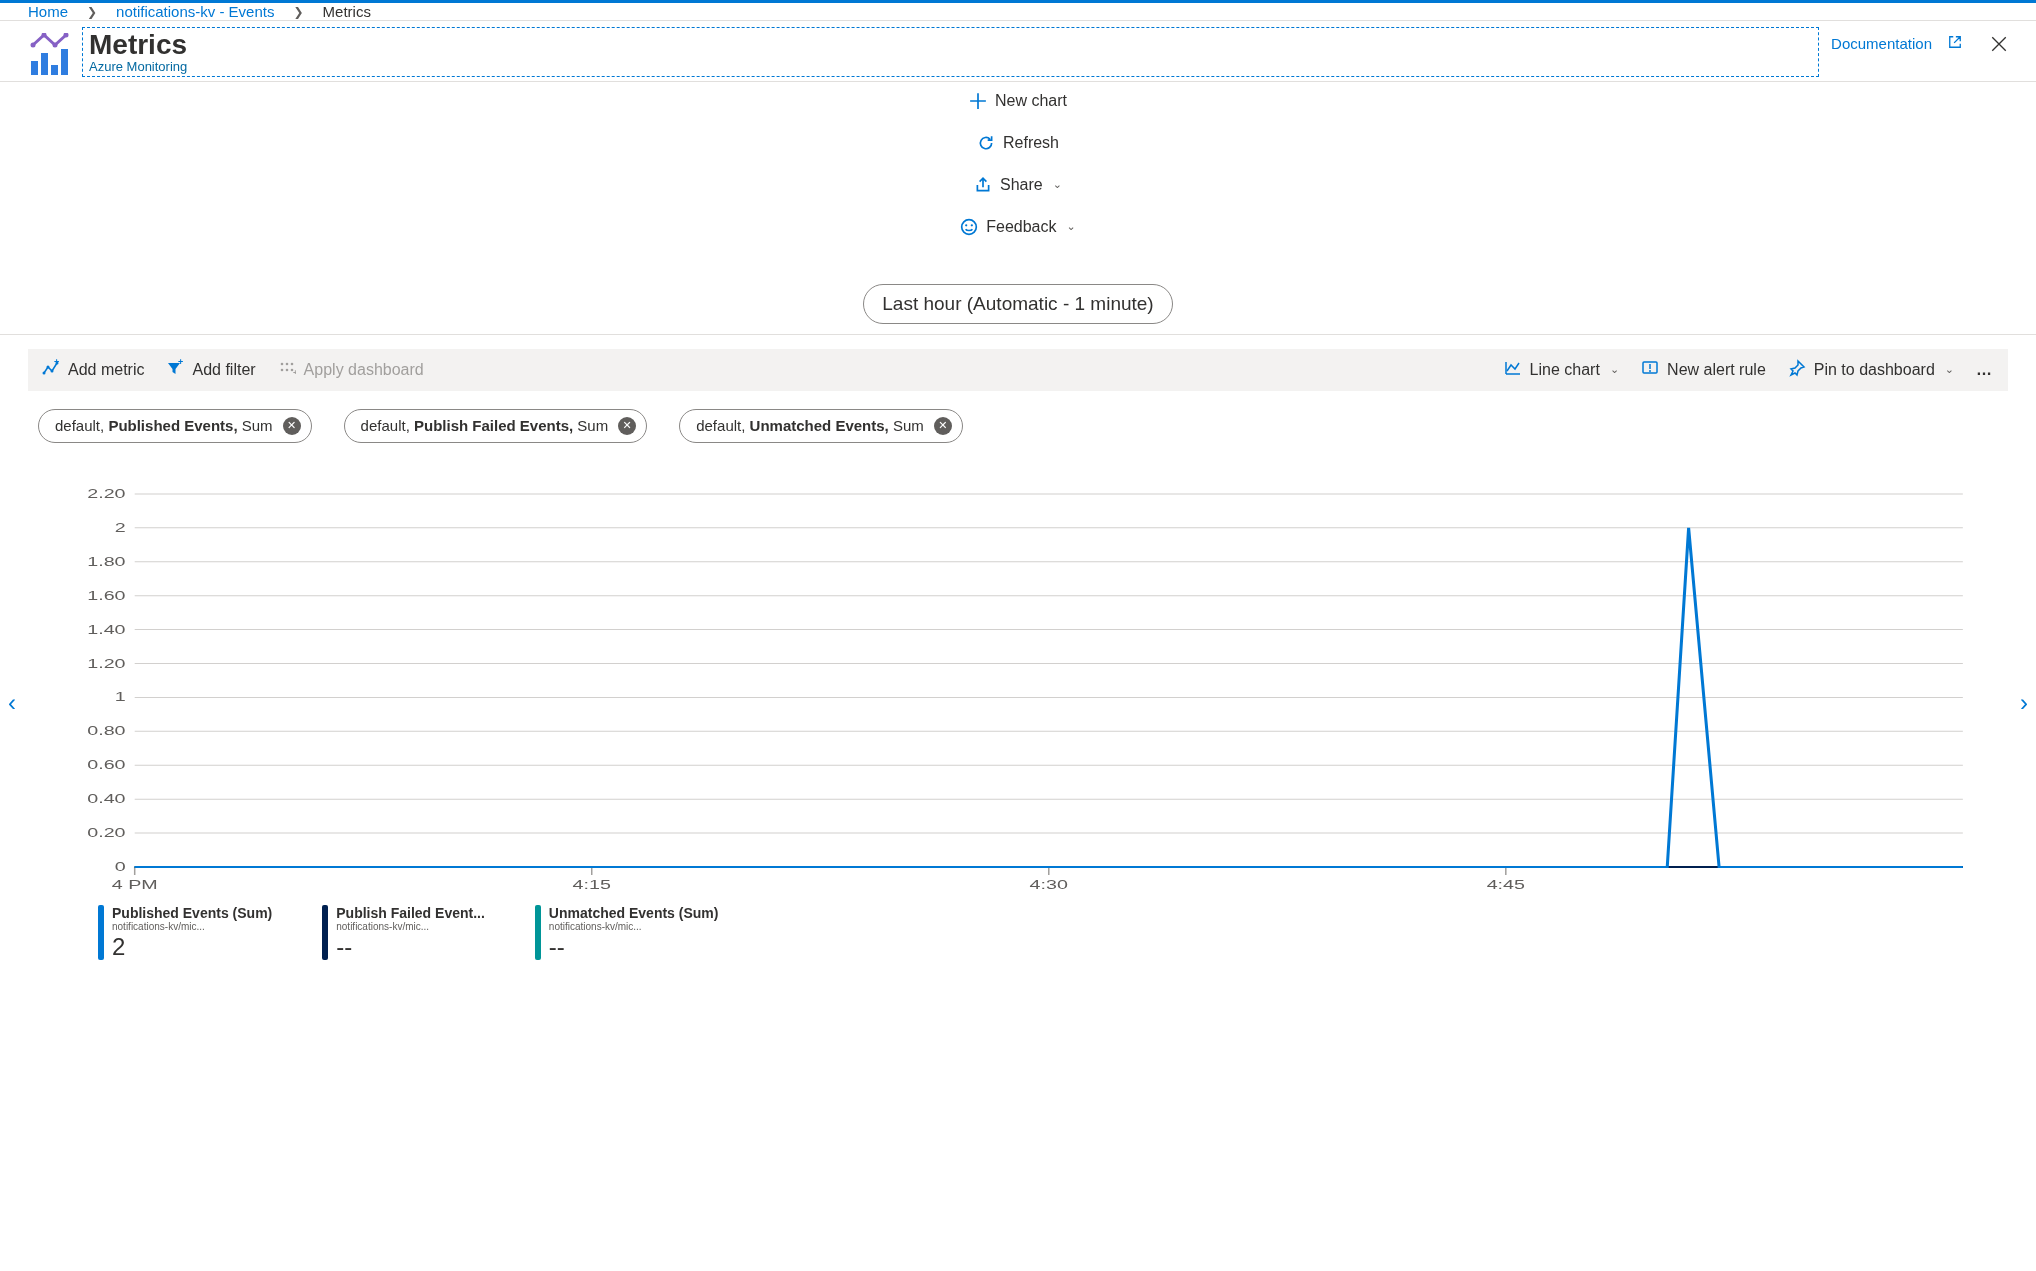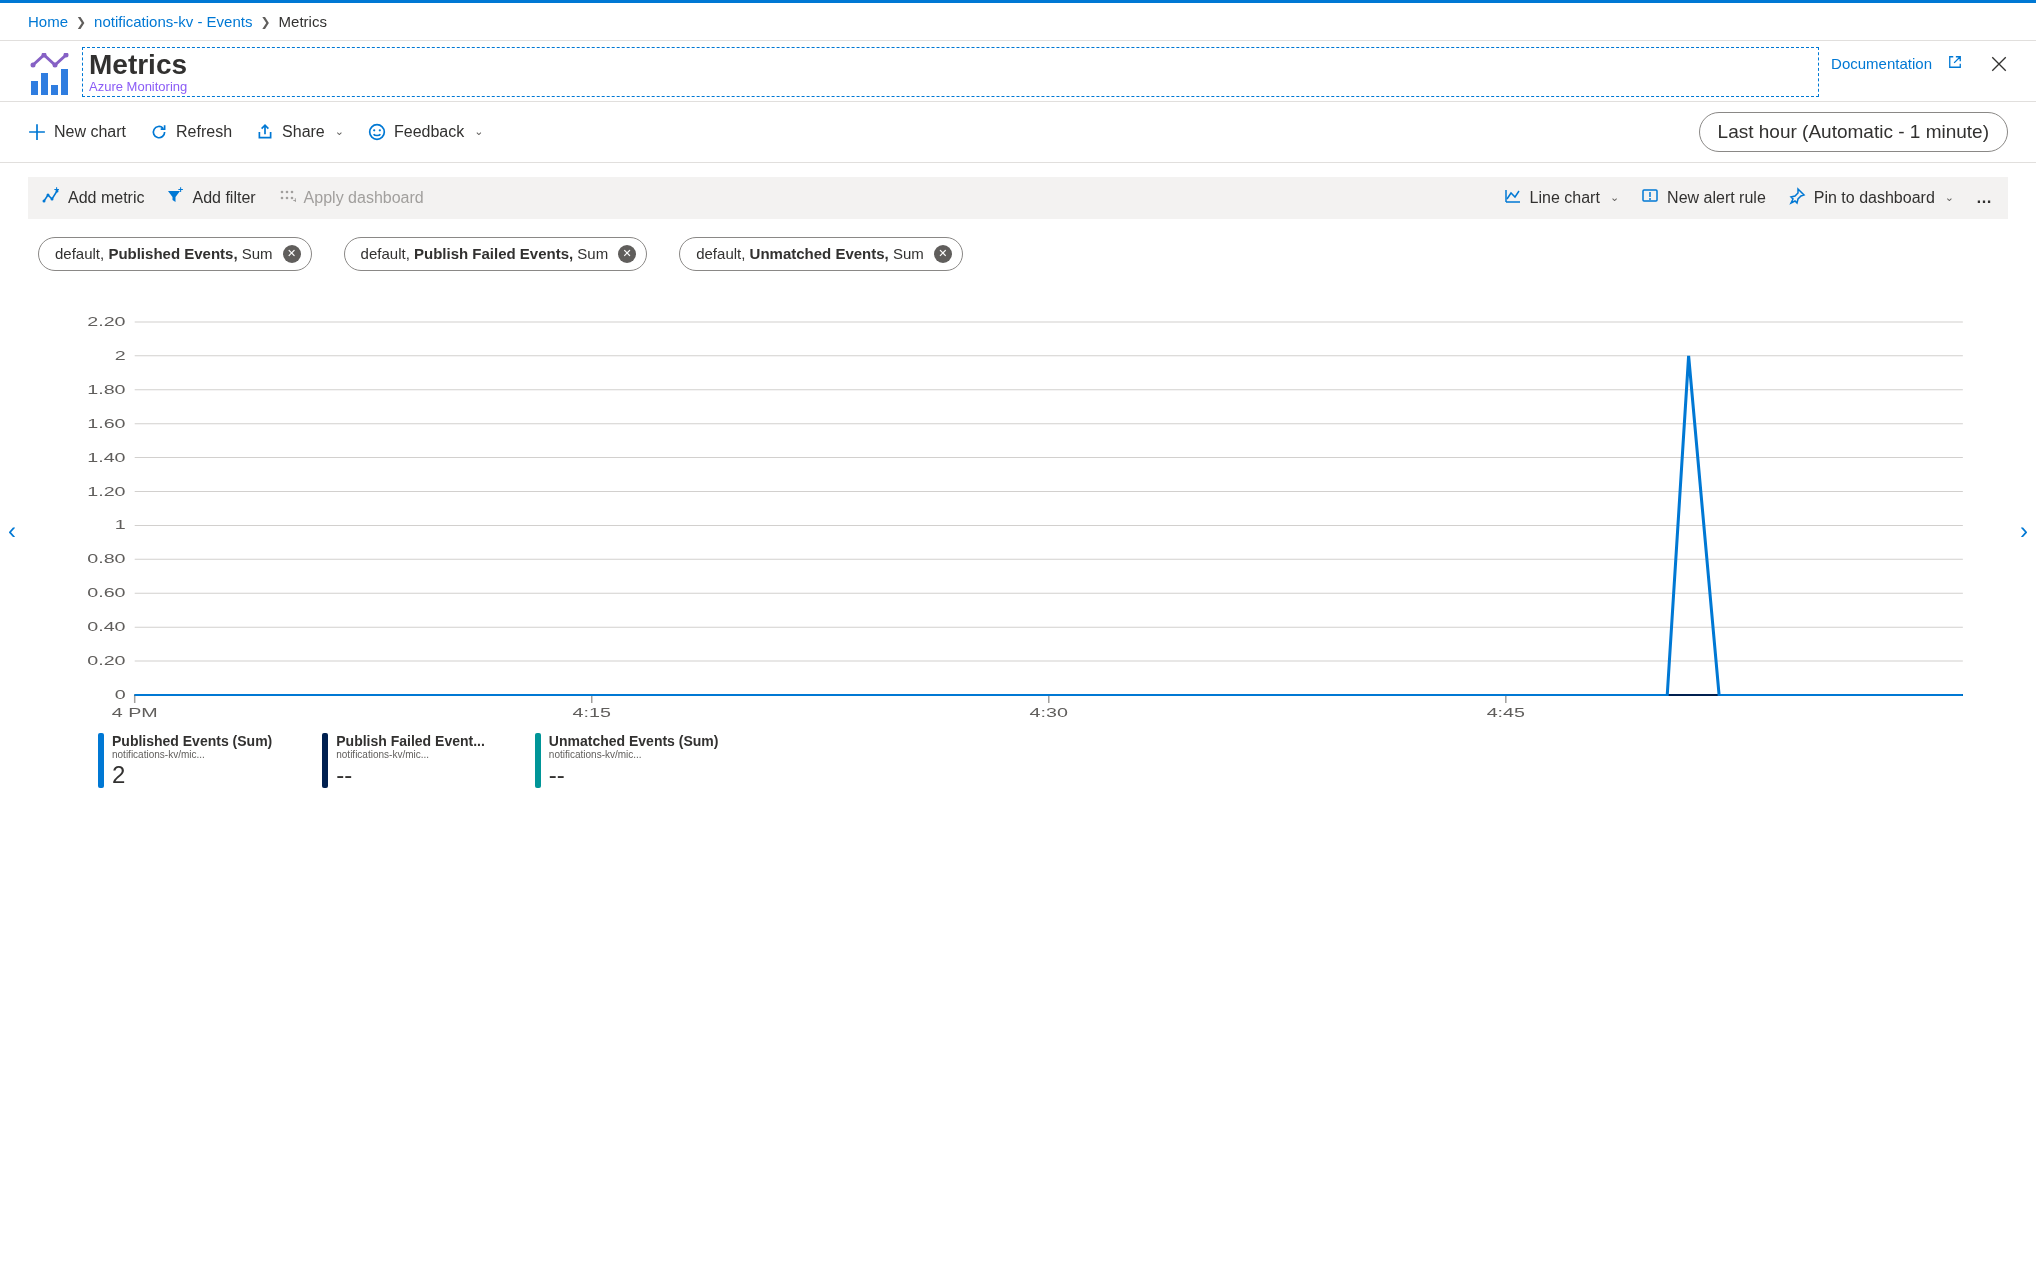--- a/index.html
+++ b/index.html
@@ -1,35 +1,35 @@
 <!DOCTYPE html>
 <html><head>
 <meta charset="utf-8">
 <style>
   * { box-sizing: border-box; margin: 0; padding: 0; }
   html, body { width: 100%; height: 100%; font-family: "Segoe UI", Arial, sans-serif; color: #323130; background: #fff; font-size: 14px; }
   body { border-top: 3px solid #0078d4; }
 
   
-  .breadcrumb { display: flex; align-items: center; gap: 8px; padding: 10px 28px; font-size: 15px; border-bottom: 1px solid #e1dfdd; }
+  .breadcrumb { display: flex; align-items: center; gap: 19px; padding: 0 28px; font-size: 15px; border-bottom: 1px solid #e1dfdd; }
   .breadcrumb a { color: #0078d4; text-decoration: none; }
   .breadcrumb .chev { color: #605e5c; font-size: 12px; }
   .breadcrumb .current { color: #323130; }
 
   
   .header { display: flex; align-items: flex-start; padding: 6px 28px 4px 28px; border-bottom: 1px solid #e1dfdd; position: relative; }
   .header .icon-box { width: 42px; height: 42px; margin-right: 12px; margin-top: 6px; }
   .title-area { flex: 1; border: 1px dashed #0078d4; padding: 2px 6px 2px 6px; }
   .title-area h1 { font-size: 28px; font-weight: 600; line-height: 1.1; }
-  .title-area .sub { font-size: 13px; color: #8b5cf6; margin-top: -2px; }
+  .title-area .sub { font-size: 13px; color: #0369a1; margin-top: -2px; }
   .doc-link { color: #0078d4; font-size: 15px; display: flex; align-items: center; gap: 16px; margin-left: 12px; margin-top: 8px; cursor: pointer; }
   .close-btn { font-size: 20px; color: #323130; margin-left: 28px; margin-top: 8px; cursor: pointer; }
 
   
-  .toolbar { display: flex; align-items: center; padding: 10px 28px; border-bottom: 1px solid #e1dfdd; gap: 24px; }
+  .toolbar { display: flex; align-items: center; padding: 10px 28px; border-bottom: 1px solid #e1dfdd; gap: 24px; flex-direction: column; }
   .tool-btn { display: flex; align-items: center; gap: 8px; font-size: 16px; color: #323130; cursor: pointer; background: none; border: none; }
   .tool-btn .ticon { color: #0078d4; display: inline-flex; }
   .tool-btn .chev-dn { font-size: 11px; color: #605e5c; margin-left: 2px; }
   .spacer { flex: 1; }
   .time-pill { border: 1px solid #8a8886; border-radius: 20px; padding: 8px 18px; font-size: 19px; cursor: pointer; }
 
   
   .subbar-wrap { padding: 14px 28px 0 28px; }
   .subbar { background: #f3f2f1; display: flex; align-items: center; padding: 10px 14px; gap: 22px; }
   .sub-btn { display: flex; align-items: center; gap: 8px; font-size: 16px; cursor: pointer; background: none; border: none; color: #323130; }

